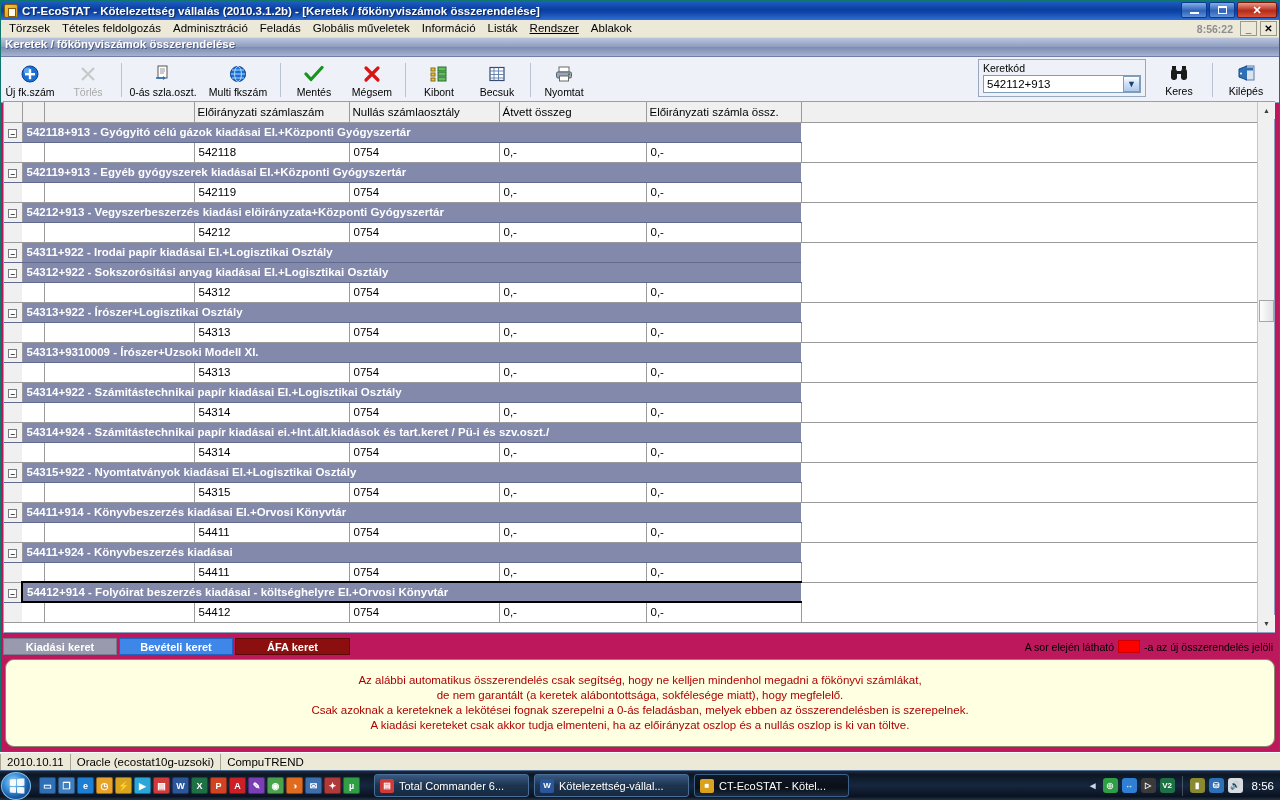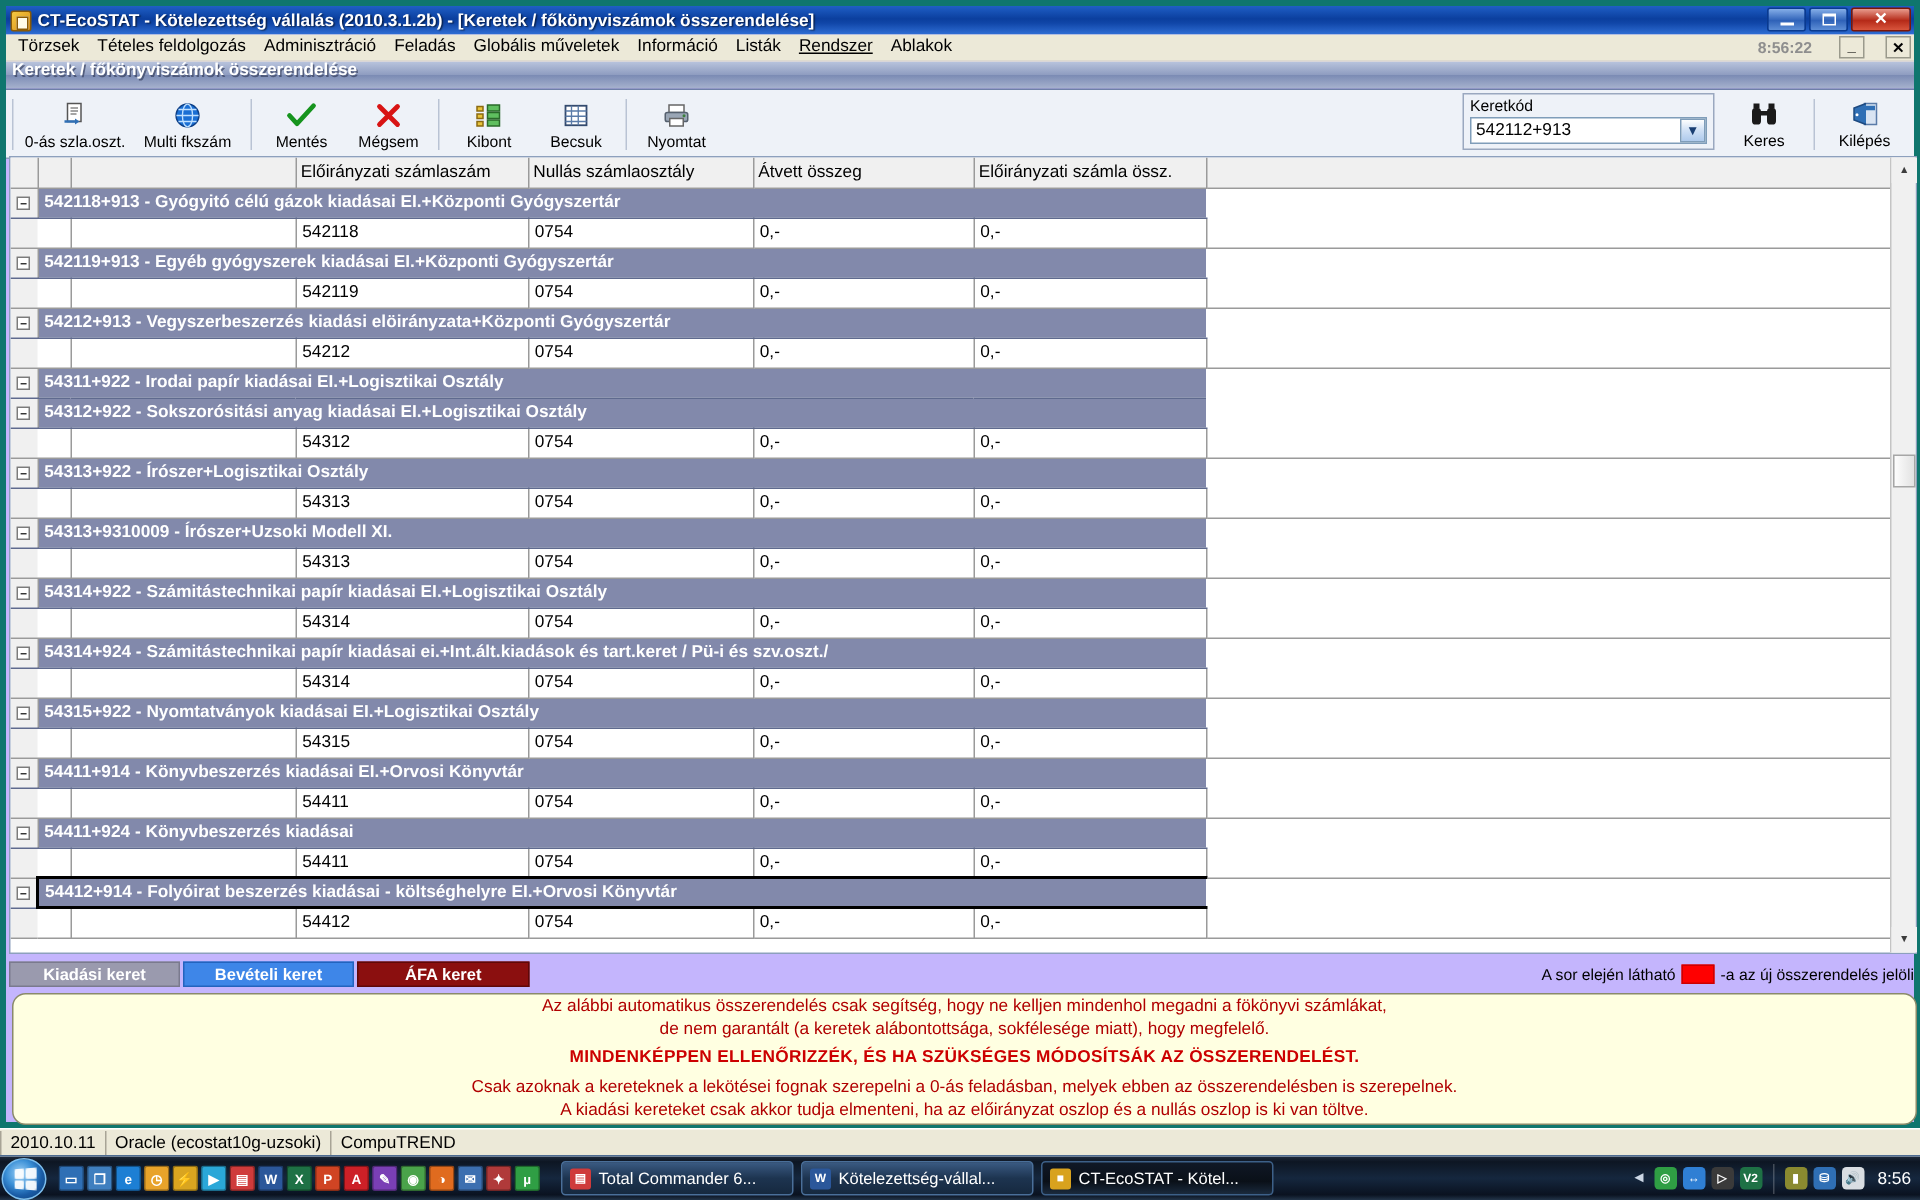--- a/index.html
+++ b/index.html
@@ -7,22 +7,22 @@
     width: 1280px; height: 800px;
     font-family: "Liberation Sans", sans-serif;
     overflow: hidden;
     background: #ffffff;
   }
 
   
   #app-window {
     position: absolute; left: 0; top: 0;
     width: 1280px; height: 752px;
-    background: #c4b5fd;
-    border: 4px solid #0f766e;
+    background: #be185d;
+    border: 1px solid #0f766e;
   }
 
   
   #title-bar {
     height: 19px;
     background: linear-gradient(to bottom, #1f5fc6 0%, #0b3f9e 45%, #1046a8 60%, #2f6ed4 100%);
     display: flex; align-items: center;
     padding-left: 3px;
     position: relative;
   }
@@ -69,21 +69,21 @@
     padding-left: 2px;
     position: relative;
   }
   #menu-bar .menu-item {
     font-size: 11.5px; color: #000;
     padding: 1px 6px; white-space: nowrap; line-height: 15px;
   }
   #menu-bar .menu-item .u { text-decoration: underline; }
   #mdi-area {
     position: absolute; right: 2px; top: 1px;
-    display: flex; align-items: center; gap: 14px;
+    display: flex; align-items: center; gap: 3px;
   }
   #mdi-clock { font-size: 10.5px; color: #8e8e8e; font-weight: bold; margin-right: 4px; }
   .mdi-btn {
     width: 17px; height: 15px;
     border: 1px solid #9a9a8c; background: #ece9d8;
     display: flex; align-items: center; justify-content: center;
     font-size: 10px; font-weight: bold; color: #000;
   }
 
   
@@ -379,20 +379,41 @@
       <div class="mdi-btn">✕</div>
     </div>
   </div>
 
   <div id="doc-caption">
     <span id="doc-caption-text">Keretek / főkönyviszámok összerendelése</span>
   </div>
 
   <div id="toolbar">
 
+    <div class="tb-group">
+      <div class="tb-btn">
+        <span class="tb-ico">
+          <svg width="18" height="18" viewBox="0 0 18 18">
+              <circle cx="9" cy="9" r="8" fill="#1a6fd4" stroke="#0d3f86"></circle>
+              <circle cx="6.5" cy="6" r="3.6" fill="#6fb5f5" opacity=".75"></circle>
+              <rect x="4" y="8" width="10" height="2.4" fill="#fff"></rect>
+              <rect x="7.8" y="4.2" width="2.4" height="10" fill="#fff"></rect>
+            </svg>
+        </span>
+        <span class="tb-lab">Új fk.szám</span>
+      </div>
+      <div class="tb-btn disabled">
+        <span class="tb-ico">
+          <svg width="18" height="18" viewBox="0 0 18 18">
+              <path d="M3 3 L15 15 M15 3 L3 15" stroke="#c9c9c9" stroke-width="2.4" fill="none"></path>
+            </svg>
+        </span>
+        <span class="tb-lab">Törlés</span>
+      </div>
+    </div>
     <div class="tb-sep"></div>
 
     <div class="tb-group">
       <div class="tb-btn" style="width:74px">
         <span class="tb-ico">
           <svg width="18" height="18" viewBox="0 0 18 18">
               <rect x="4" y="1" width="9" height="12" fill="#fff" stroke="#555"></rect>
               <path d="M6 4h5M6 6h5M6 8h4" stroke="#888" stroke-width=".9"></path>
               <path d="M2 13h7" stroke="#2f6fb5" stroke-width="1.6"></path>
               <path d="M9 11l3 2-3 2z" fill="#2f6fb5"></path>
@@ -736,21 +757,20 @@
     <div id="legend-right">
       <span>A sor elején látható</span>
       <span id="legend-swatch"></span>
       <span>-a az új összerendelés jelöli</span>
     </div>
   </div>
 
   <div id="info-panel">
     <div class="ln">Az alábbi automatikus összerendelés csak segítség, hogy ne kelljen mindenhol megadni a fökönyvi számlákat,</div>
     <div class="ln">de nem garantált (a keretek alábontottsága, sokfélesége miatt), hogy megfelelő.</div>
-    <div class="ln strong">MINDENKÉPPEN ELLENŐRIZZÉK, ÉS HA SZÜKSÉGES MÓDOSÍTSÁK AZ ÖSSZERENDELÉST.</div>
     <div class="ln">Csak azoknak a kereteknek a lekötései fognak szerepelni a 0-ás feladásban, melyek ebben az összerendelésben is szerepelnek.</div>
     <div class="ln">A kiadási kereteket csak akkor tudja elmenteni, ha az előirányzat oszlop és a nullás oszlop is ki van töltve.</div>
   </div>
 </div>
 
 <div id="status-bar">
   <span class="cell">2010.10.11</span>
   <span class="cell">Oracle (ecostat10g-uzsoki)</span>
   <span class="cell last" style="border-right:none">CompuTREND</span>
 </div>

